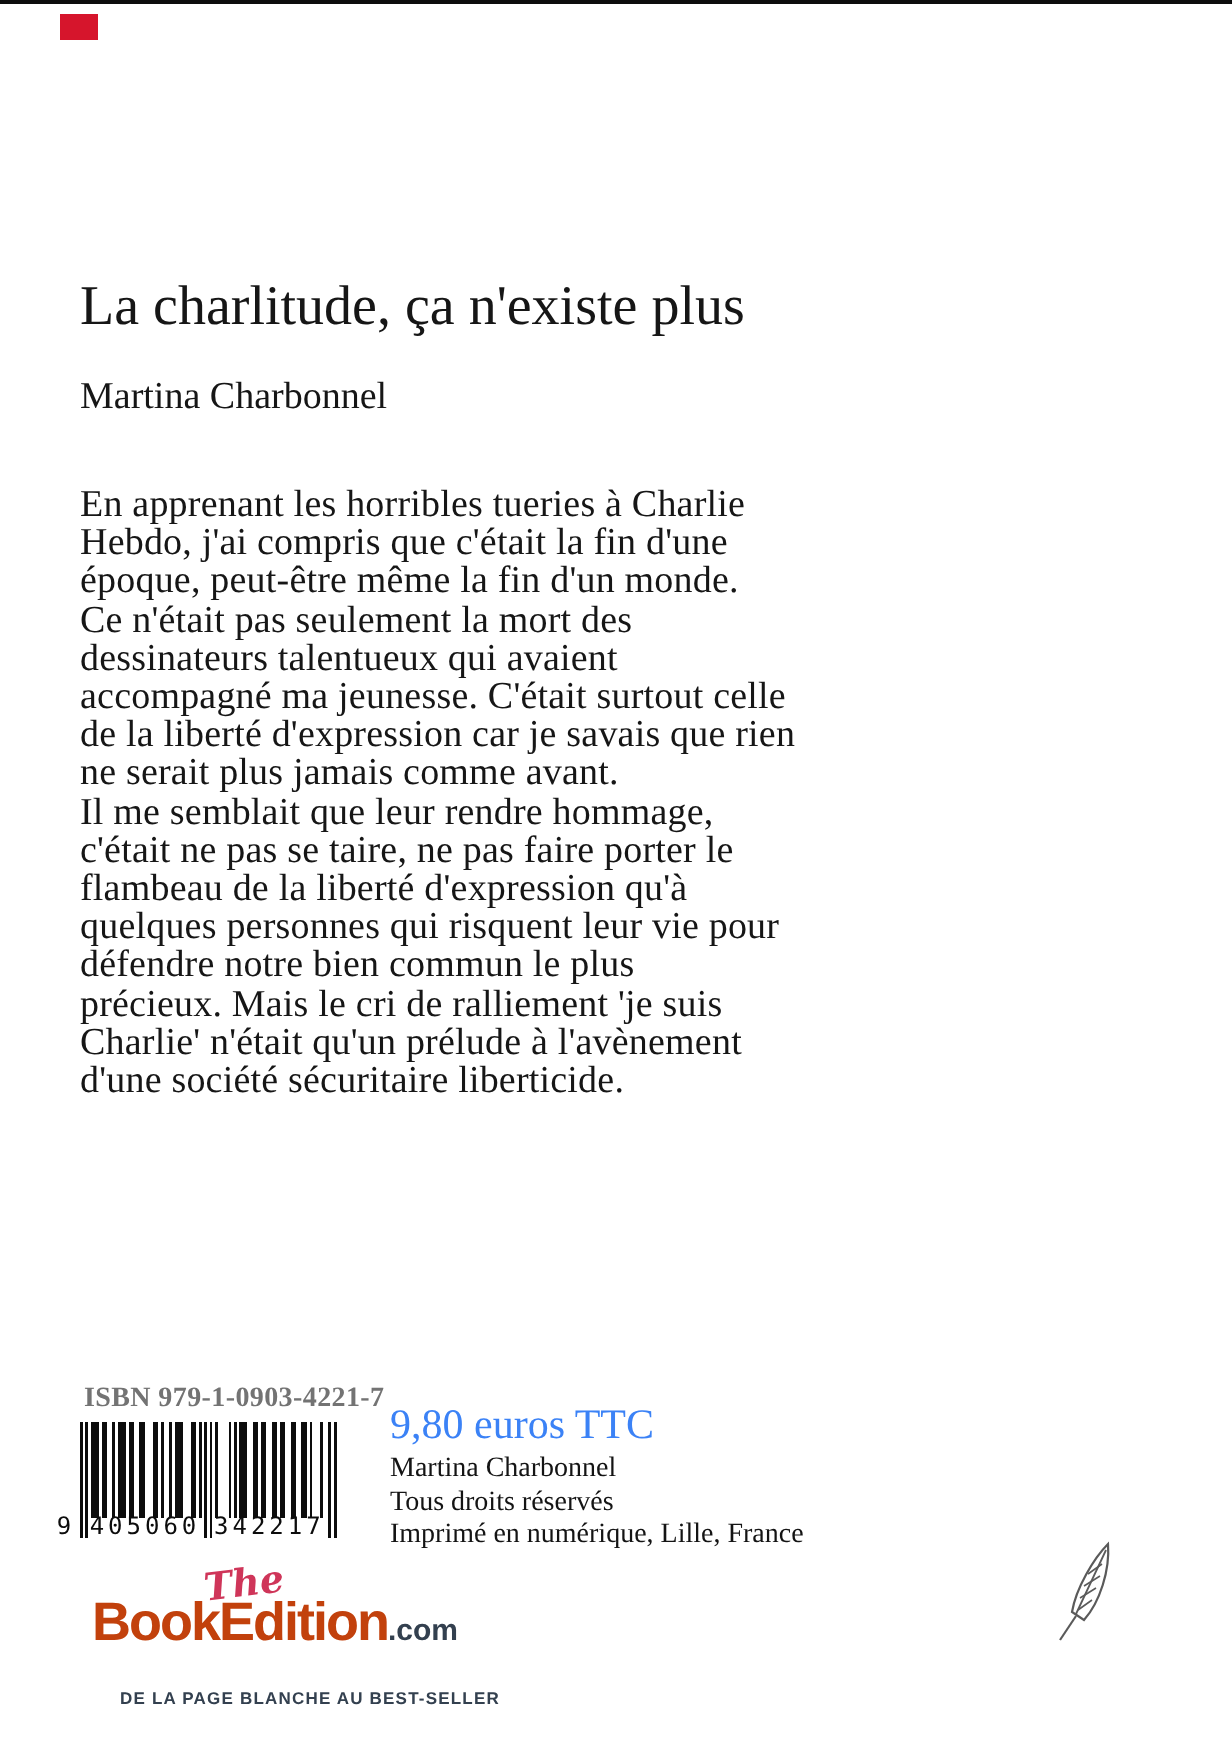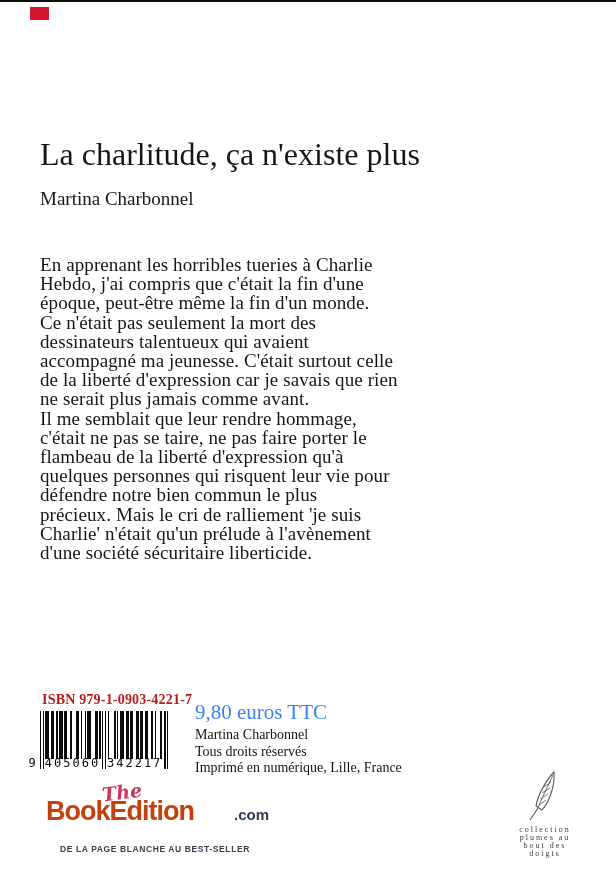--- a/index.html
+++ b/index.html
@@ -12,39 +12,38 @@
     color:#1b1b1b;
   }
   .top-edge{
     position:absolute;left:0;top:0;width:616px;height:2px;background:#0d0d0d;
   }
   .red-mark{
     position:absolute;left:30px;top:7px;width:19px;height:13px;background:#d6152c;
   }
   .book-title{
     position:absolute;left:40px;top:138px;width:540px;
-    font-size:32px;line-height:32px;font-weight:400;color:#161616;
+    font-size:28px;line-height:32px;font-weight:400;color:#161616;
     white-space:nowrap;
   }
   .book-author{
     position:absolute;left:40px;top:188px;width:540px;
     font-size:19px;line-height:22px;color:#161616;
   }
   .book-blurb{
     position:absolute;left:40px;top:243px;width:555px;
     font-size:19px;line-height:19.2px;color:#161616;
     white-space:pre-line;
     letter-spacing:0.1px;
-    margin-top:12px;
   }
   
   .barcode-group{position:absolute;left:26px;top:692px;width:160px;height:86px;}
   .isbn-label{
     position:absolute;left:16px;top:0px;
-    font-size:14px;font-weight:bold;color:#b91c1c;letter-spacing:0.2px;
+    font-size:14px;font-weight:bold;color:#737373;letter-spacing:0.2px;
     font-family:"Liberation Serif","DejaVu Serif",serif;white-space:nowrap;
   }
   .barcode-bars{position:absolute;left:14px;top:19px;}
   .barcode-bars rect{fill:#0c0c0c;}
   .bc-digit{
     position:absolute;top:64px;
     font-family:"DejaVu Sans Mono","Liberation Mono",monospace;
     font-size:12px;color:#0c0c0c;text-align:center;
   }
   .bc-d0{left:0px;width:12px;}
@@ -62,21 +61,21 @@
     transform:rotate(-7deg);
     font-family:"DejaVu Serif","Liberation Serif",serif;
   }
   .logo-line{position:absolute;left:0px;top:13px;white-space:nowrap;}
   .logo-name{
     font-family:"Liberation Sans","DejaVu Sans",sans-serif;
     font-weight:bold;font-size:27px;letter-spacing:-1px;
   }
   .logo-tld{
     font-family:"Liberation Sans","DejaVu Sans",sans-serif;
-    font-weight:bold;font-size:15px;margin-left:40px;
+    font-weight:bold;font-size:15px;
   }
   .logo-tagline{
     position:absolute;left:14px;top:61px;
     font-family:"Liberation Sans","DejaVu Sans",sans-serif;
     font-weight:bold;font-size:8.5px;letter-spacing:0.6px;white-space:nowrap;
   }
   
   .collection{position:absolute;left:505px;top:770px;width:80px;text-align:center;}
   .feather-icon{display:block;margin:0 auto;}
   .collection-text{
@@ -167,19 +166,15 @@
     <div class="logo-tagline" style="color: rgb(51, 64, 79);">DE LA PAGE BLANCHE AU BEST-SELLER</div>
   </div>
 
   <div class="collection">
     <svg class="feather-icon" width="36" height="52" viewBox="0 0 36 52" fill="none">
       <path d="M27 2 C 20 9, 11 24, 9 36 L 15 40 C 23 31, 28 15, 27 2 Z" stroke="#5a5a5a" stroke-width="1.1" fill="none"></path>
       <path d="M26 5 L 11 37" stroke="#5a5a5a" stroke-width="0.9"></path>
       <path d="M13 29 L 21 24 M15 23 L 23 18 M17 17 L 24 12 M12 35 L 19 30" stroke="#5a5a5a" stroke-width="0.8"></path>
       <path d="M11 38 L 3 50" stroke="#5a5a5a" stroke-width="1.1"></path>
     </svg>
-    <div class="collection-text">collection
-plumes au
-bout des
-doigts</div>
   </div>
 
 </div>
 
 </body></html>

